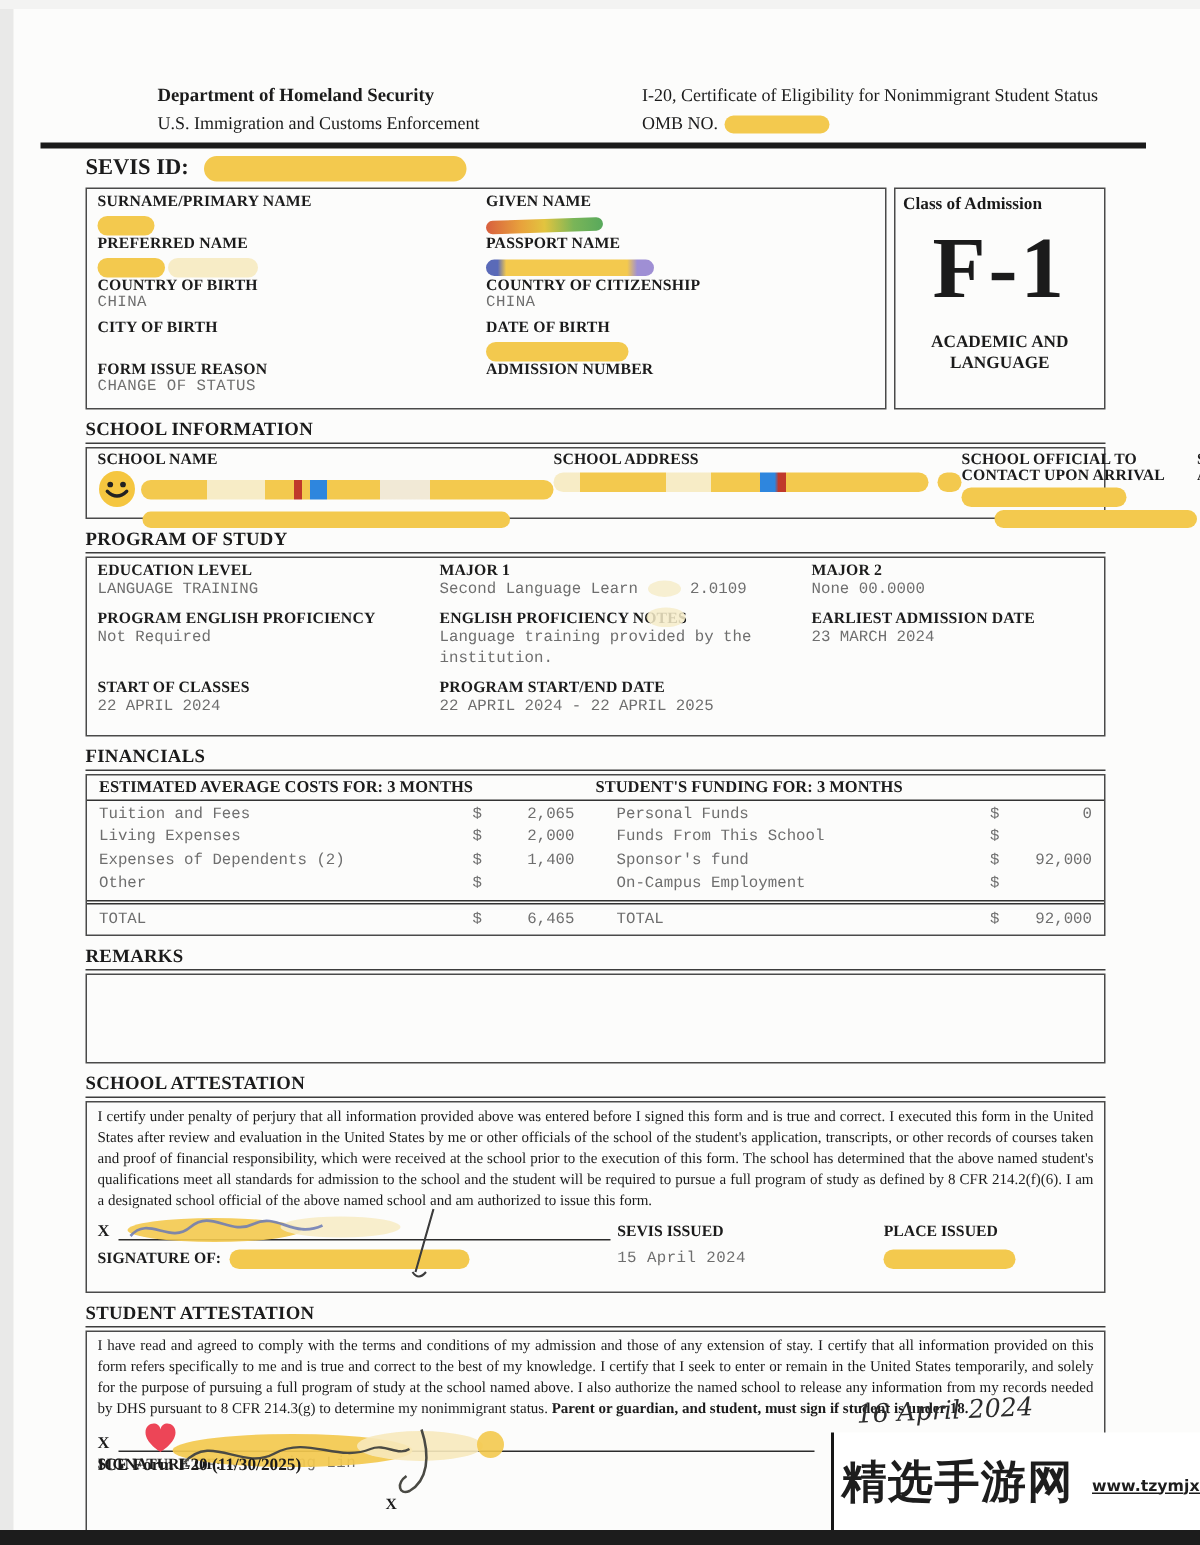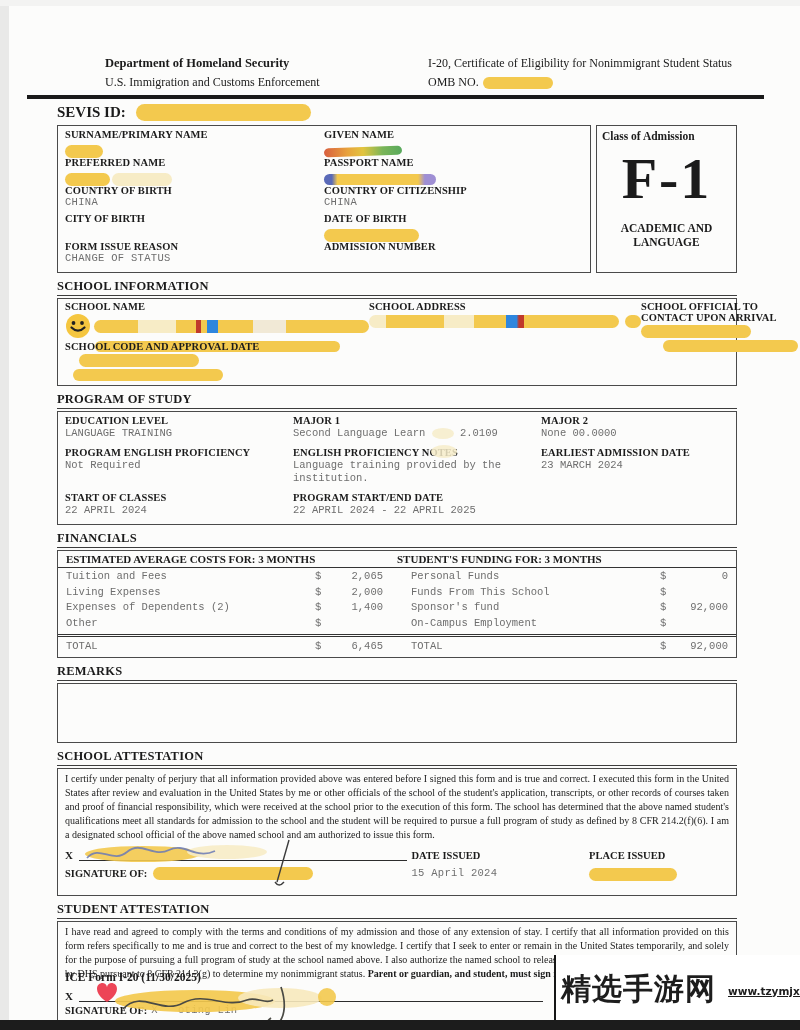--- a/index.html
+++ b/index.html
@@ -37,21 +37,21 @@
   .mono{font-family:"Liberation Mono",monospace;font-size:10.5px;color:#6e6e6e;letter-spacing:.3px;}
   .val{margin-top:1px;height:13px;}
   .class-box{width:129px;margin-left:5px;padding:4px 5px;text-align:center;}
   .class-lab{font-weight:bold;font-size:11.5px;text-align:left;}
   .class-val{font-weight:bold;font-size:58px;line-height:1;margin-top:8px;letter-spacing:2px;}
   .class-desc{font-weight:bold;font-size:11.5px;margin-top:14px;line-height:1.2;}
 
   
   .sec-title{font-weight:bold;font-size:12.5px;border-bottom:1.5px solid #3d3d3d;
              padding-bottom:1px;margin-top:6px;letter-spacing:.2px;}
-  .school-box{margin-top:2px;padding:2px 7px 4px;display:grid;grid-template-columns:1fr 1fr 1fr;grid-auto-rows:40px;}
+  .school-box{margin-top:2px;padding:2px 7px 4px;display:grid;grid-template-columns:1fr 1fr 1fr 1fr;grid-auto-rows:40px;}
   .deco-line{border-radius:7px;height:13px;margin-top:2px;}
   .strip{display:inline-block;border-radius:7px;height:13px;vertical-align:middle;}
 
   .program-box{margin-top:2px;padding:3px 7px 4px;display:grid;grid-template-columns:228px 248px 190px;}
   .pcell{margin-bottom:7px;position:relative;}
   .pval{font-family:"Liberation Mono",monospace;font-size:10.5px;color:#6e6e6e;margin-top:1px;line-height:1.25;}
 
   
   .fin-box{margin-top:2px;font-size:10.5px;}
   .fin-head{display:flex;font-weight:bold;font-size:11px;padding:2px 8px;border-bottom:1px solid #333;}
@@ -251,21 +251,21 @@
       </div>
       <div class="pcell">
         <div class="lab">ENGLISH PROFICIENCY NOTES</div>
         <div class="smudge" style="width:26px;height:13px;left:138px;top:-2px"></div>
         <div class="pval" style="width:230px">Language training provided by the institution.</div>
       </div>
       <div class="pcell">
         <div class="lab">EARLIEST ADMISSION DATE</div>
         <div class="pval">23 MARCH 2024</div>
       </div>
-      <div class="pcell" style="margin-bottom:2px">
+      <div class="pcell" style="margin-bottom:8px">
         <div class="lab">START OF CLASSES</div>
         <div class="pval">22 APRIL 2024</div>
       </div>
       <div class="pcell" style="margin-bottom:2px">
         <div class="lab">PROGRAM START/END DATE</div>
         <div class="pval">22 APRIL 2024 - 22 APRIL 2025</div>
       </div>
       <div class="pcell" style="margin-bottom:2px"></div>
     </div>
 
@@ -350,21 +350,21 @@
           <ellipse cx="66" cy="16" rx="58" ry="8" fill="#f3c94e" opacity="0.9"></ellipse>
           <ellipse cx="150" cy="14" rx="40" ry="7" fill="#f7ecc6" opacity="0.9"></ellipse>
           <path d="M10 20 C 22 6, 36 26, 50 14 S 76 20, 92 12 S 118 22, 138 13" stroke="#6a79b5" stroke-width="1.8" fill="none" opacity="0.85"></path>
           <path d="M212 2 L 200 44 M198 44 q 4 6 9 0" stroke="#3c3c3c" stroke-width="1.4" fill="none"></path>
         </svg>
         <div class="sigrow">
           <div style="width:355px;display:flex;align-items:flex-end">
             <span class="xlab">X</span>
             <span class="uline"></span>
           </div>
-          <div class="col-date blab">DATE ISSUED</div>
+          <div class="col-date blab">SEVIS ISSUED</div>
           <div class="col-place blab">PLACE ISSUED</div>
         </div>
         <div class="sigrow2">
           <div class="sig-left">
             <span class="blab">SIGNATURE OF:</span>
             <span class="hl" style="width:160px"></span>
           </div>
           <div class="col-date mono">15 April 2024</div>
           <div class="col-place"><span class="hl" style="width:88px"></span></div>
         </div>

